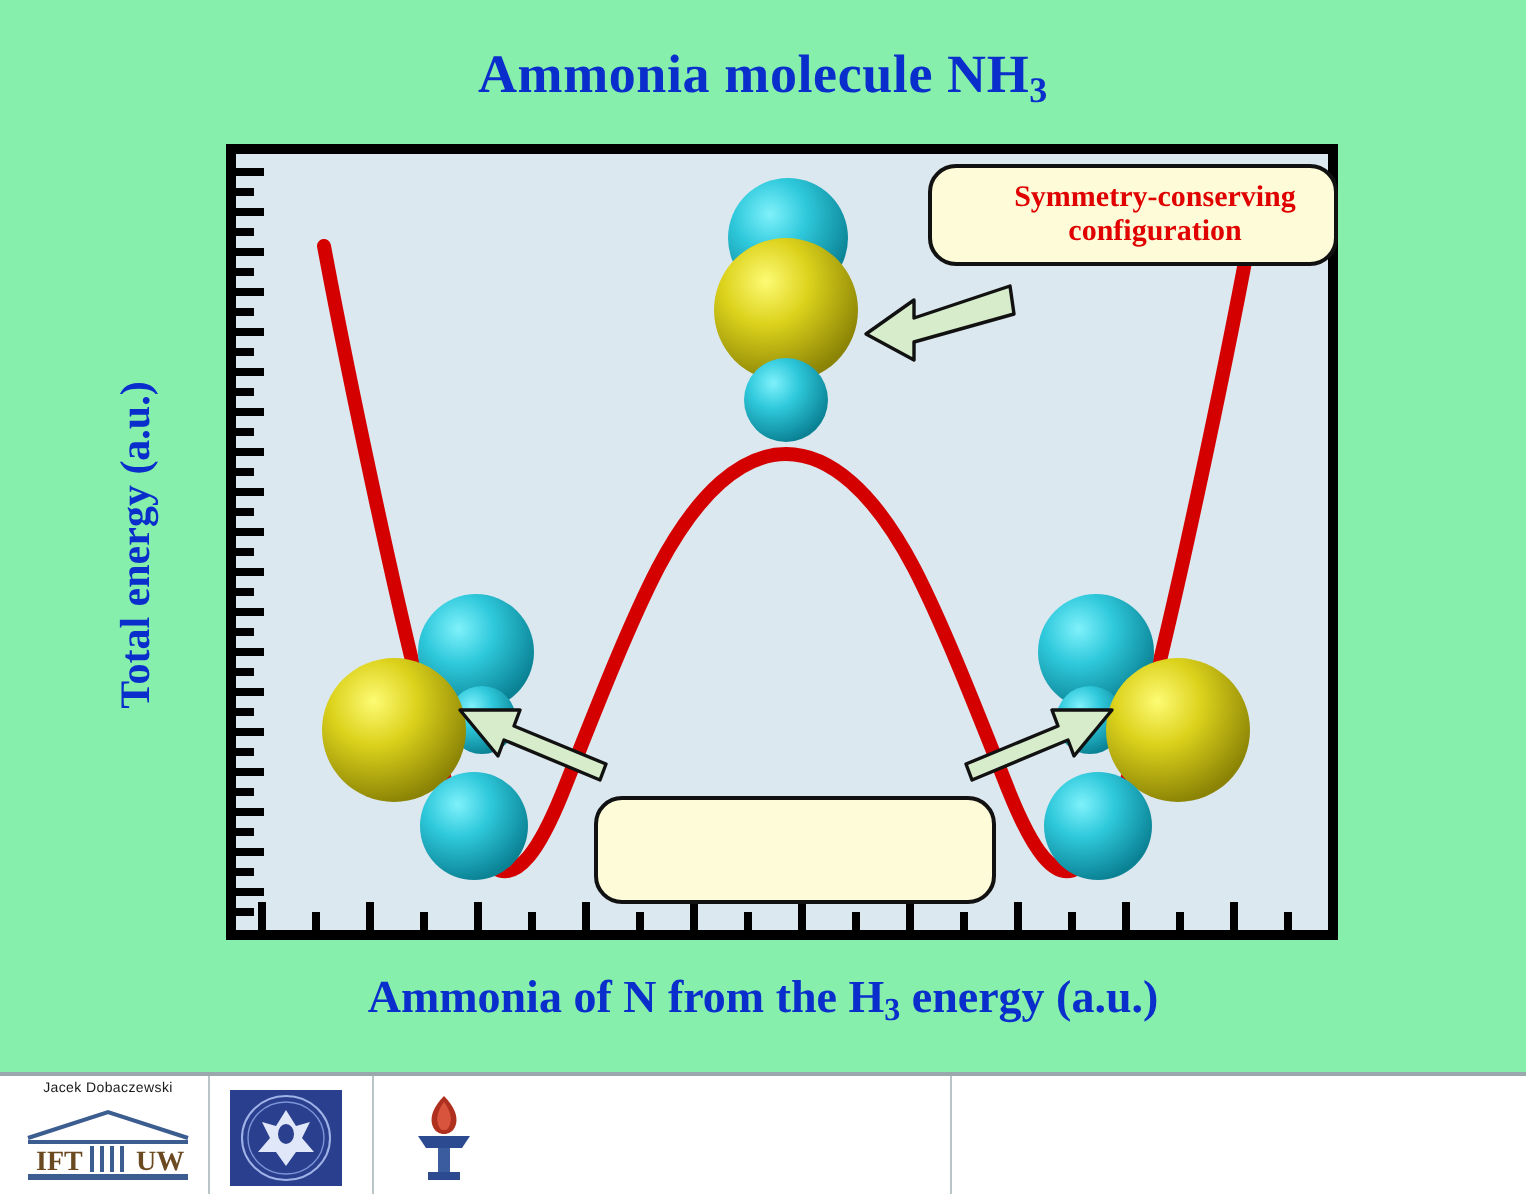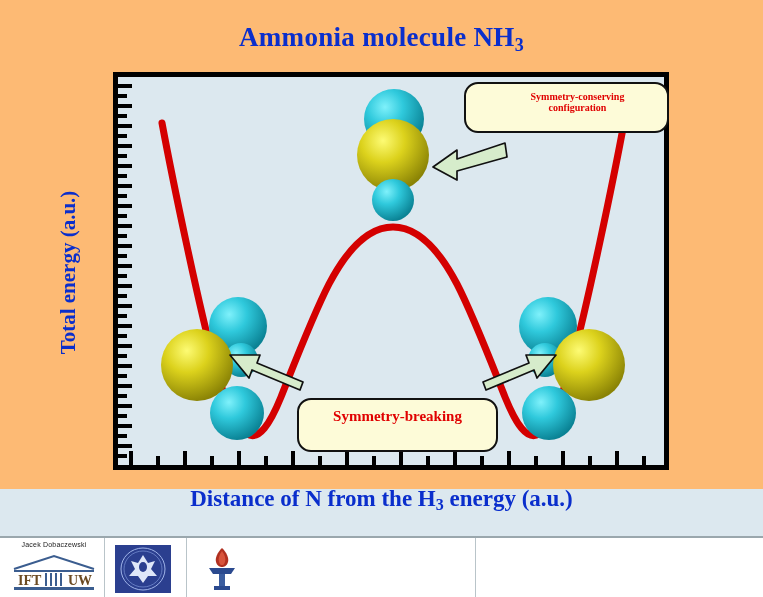--- a/index.html
+++ b/index.html
@@ -11,22 +11,22 @@
     height: 597px;
     background: #dce8ef;
     font-family: "Liberation Serif", serif;
     overflow: hidden;
     position: relative;
   }
   #slide {
     position: absolute;
     left: 0; top: 0;
     width: 763px;
-    height: 489px;
-    background: #fdba74;
+    height: 597px;
+    background: #86efac;
   }
 
   
   #title {
     position: absolute;
     left: 0;
     top: 22px;
     width: 763px;
     text-align: center;
     color: #0a2ecc;
@@ -94,21 +94,21 @@
     font-weight: bold;
     text-align: center;
     line-height: 1.12;
     box-sizing: border-box;
   }
   #callout-sym {
     left: 464px;
     top: 82px;
     width: 205px;
     height: 51px;
-    font-size: 10px;
+    font-size: 15px;
     padding-top: 7px;
     padding-left: 22px;
   }
   #callout-brk {
     left: 297px;
     top: 398px;
     width: 201px;
     height: 54px;
     font-size: 15px;
     padding-top: 8px;
@@ -149,21 +149,21 @@
 
 <div id="slide">
 
   <div id="title">
     <span>Ammonia molecule NH</span><span class="sub">3</span>
   </div>
 
   <div id="ylabel">Total energy (a.u.)</div>
 
   <div id="xlabel">
-    <span>Distance of N from the H</span><span class="sub">3</span><span> energy (a.u.)</span>
+    <span>Ammonia of N from the H</span><span class="sub">3</span><span> energy (a.u.)</span>
   </div>
 
   <div id="plot">
     <svg id="plotsvg" width="556" height="398" viewBox="0 0 556 398" xmlns="http://www.w3.org/2000/svg">
       <defs>
         <radialGradient id="gH" cx="35%" cy="30%" r="72%">
           <stop offset="0%" stop-color="#7ff1fb"></stop>
           <stop offset="42%" stop-color="#2fc9dc"></stop>
           <stop offset="100%" stop-color="#0a8294"></stop>
         </radialGradient>
@@ -290,21 +290,20 @@
       </g>
     </svg>
   </div>
 
   <div class="callout" id="callout-sym">
     <span>Symmetry-conserving</span>
     <span class="l2">configuration</span>
   </div>
 
   <div class="callout" id="callout-brk">
-    <span>Symmetry-breaking</span>
   </div>
 
   <div id="footer">
     <div class="fsep" style="left:104px;"></div>
     <div class="fsep" style="left:186px;"></div>
     <div class="fsep" style="left:475px;"></div>
 
     <div id="footer-name">Jacek Dobaczewski</div>
     <svg style="position:absolute;left:12px;top:14px;" width="84" height="40" viewBox="0 0 84 40">
       <path d="M2,17 L42,4 L82,17" fill="none" stroke="#3b5d8f" stroke-width="2"></path>

